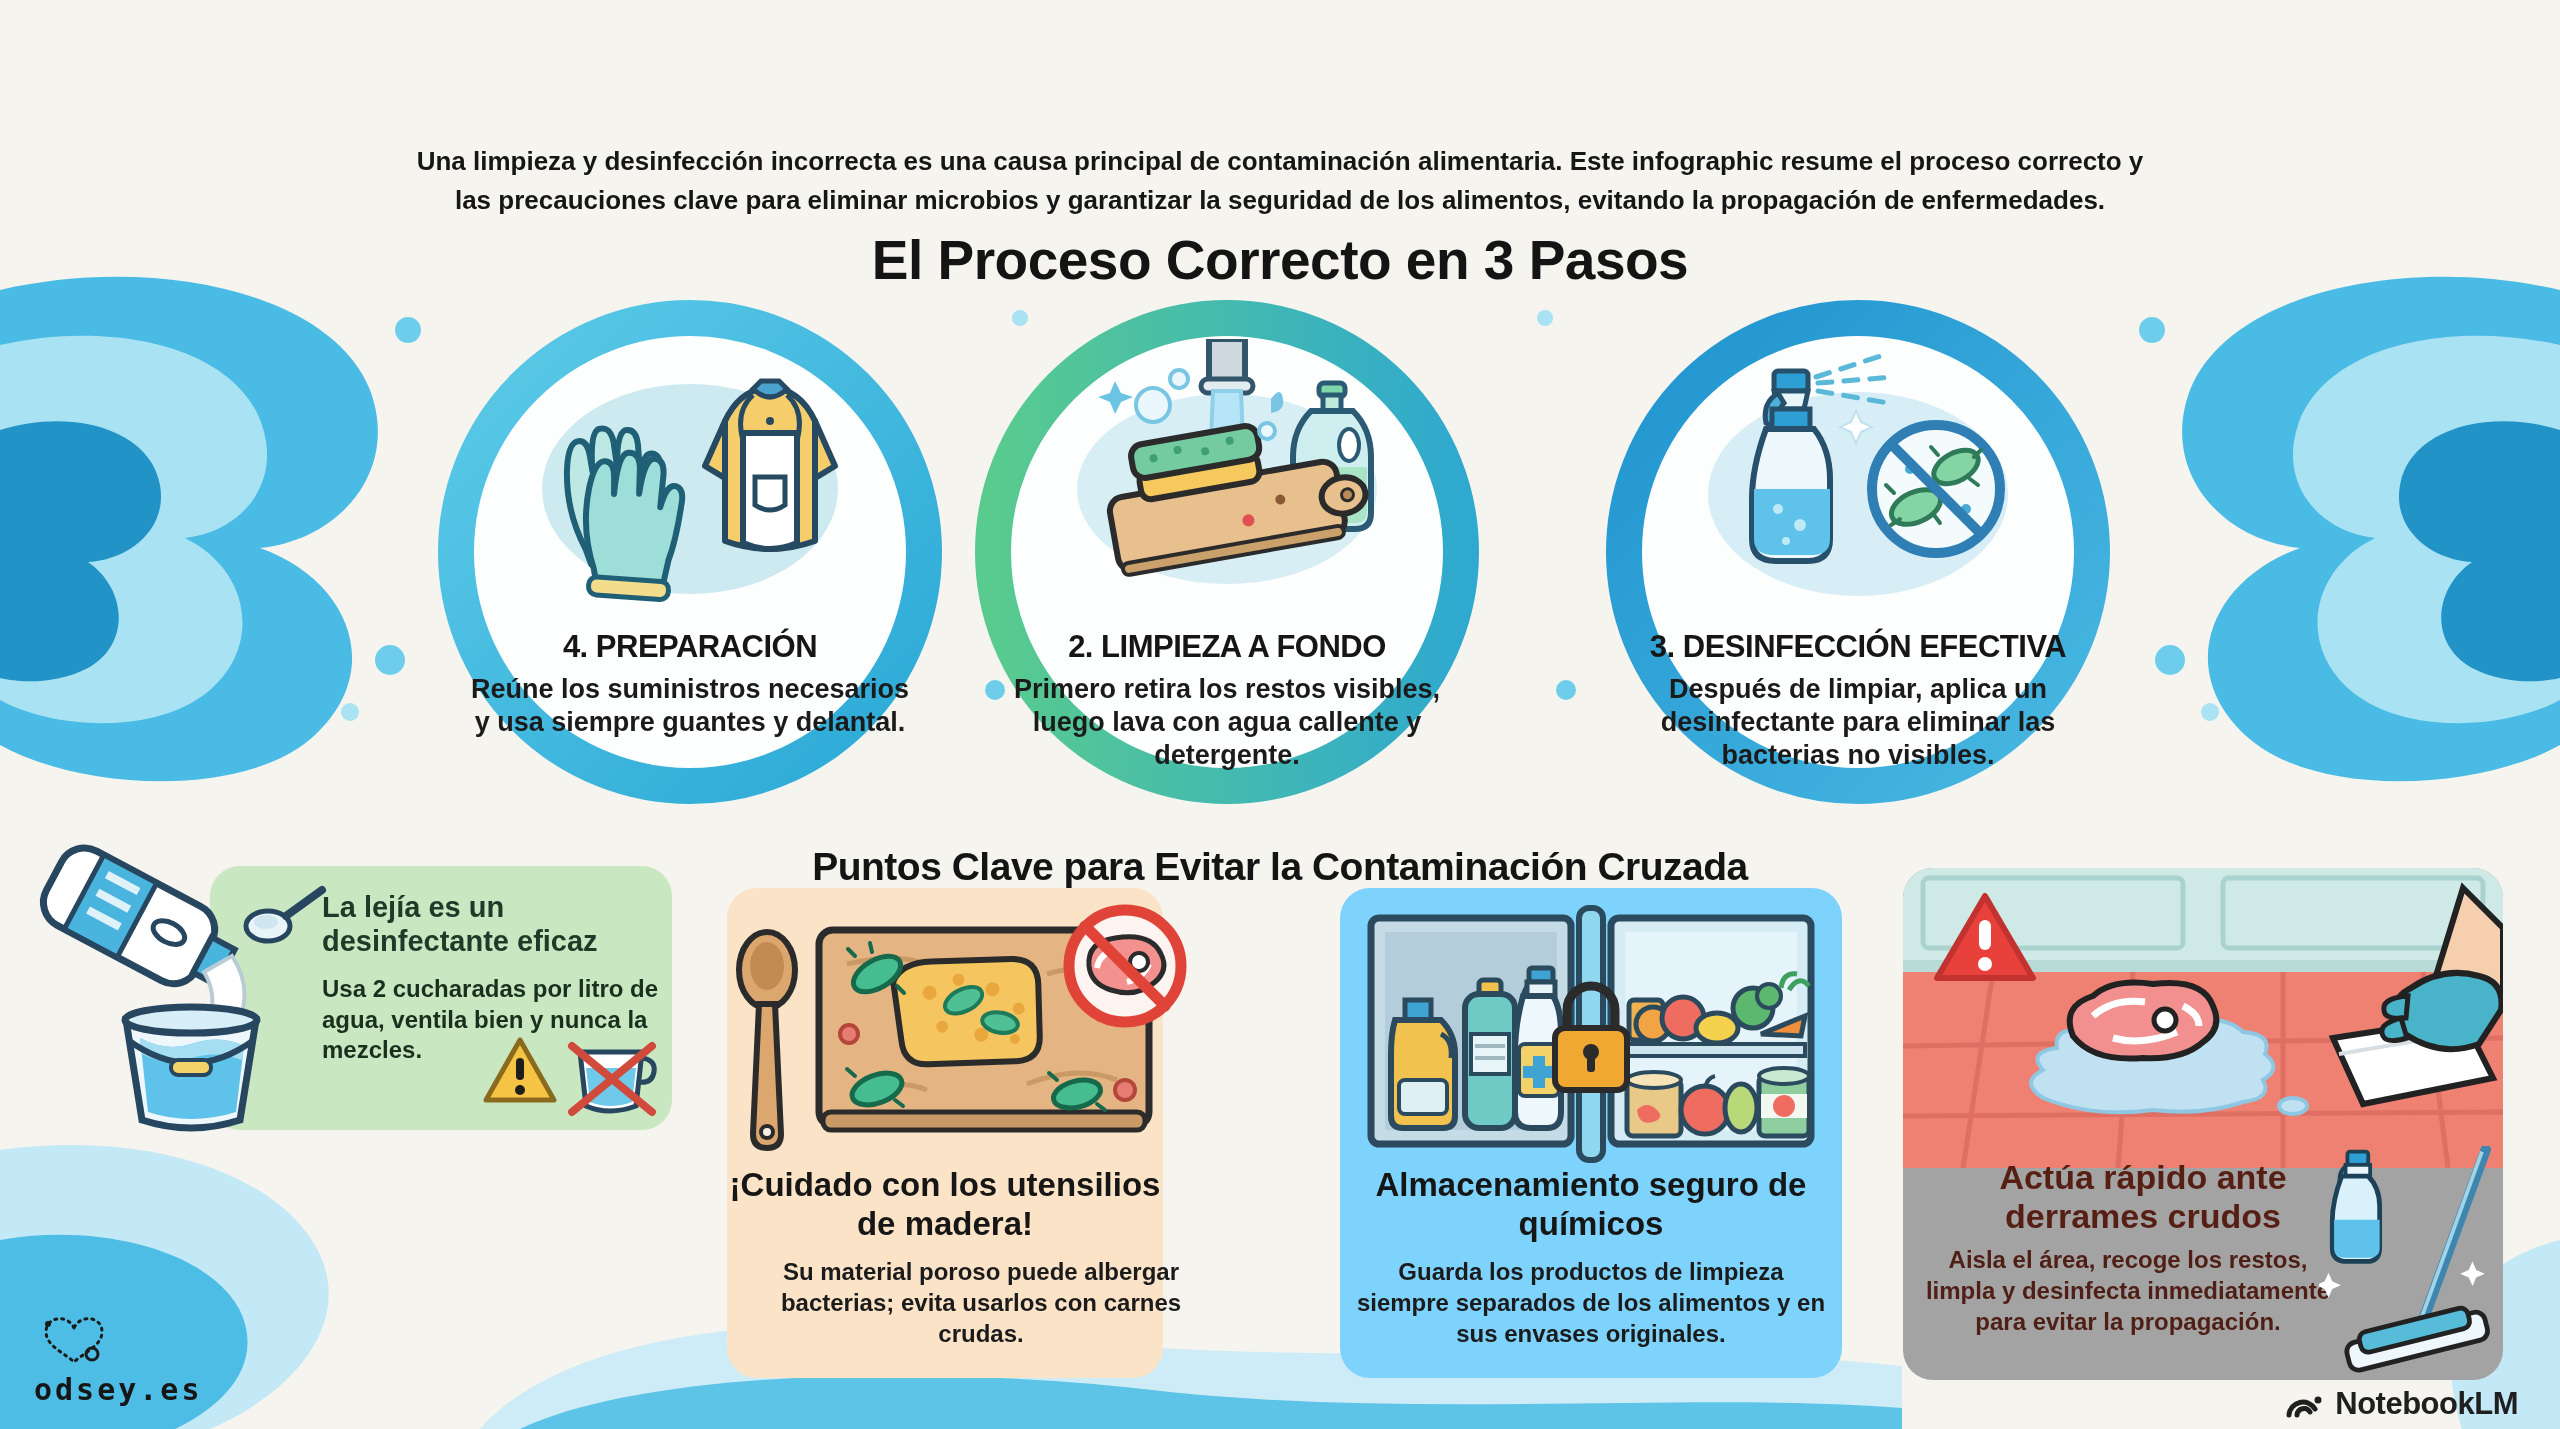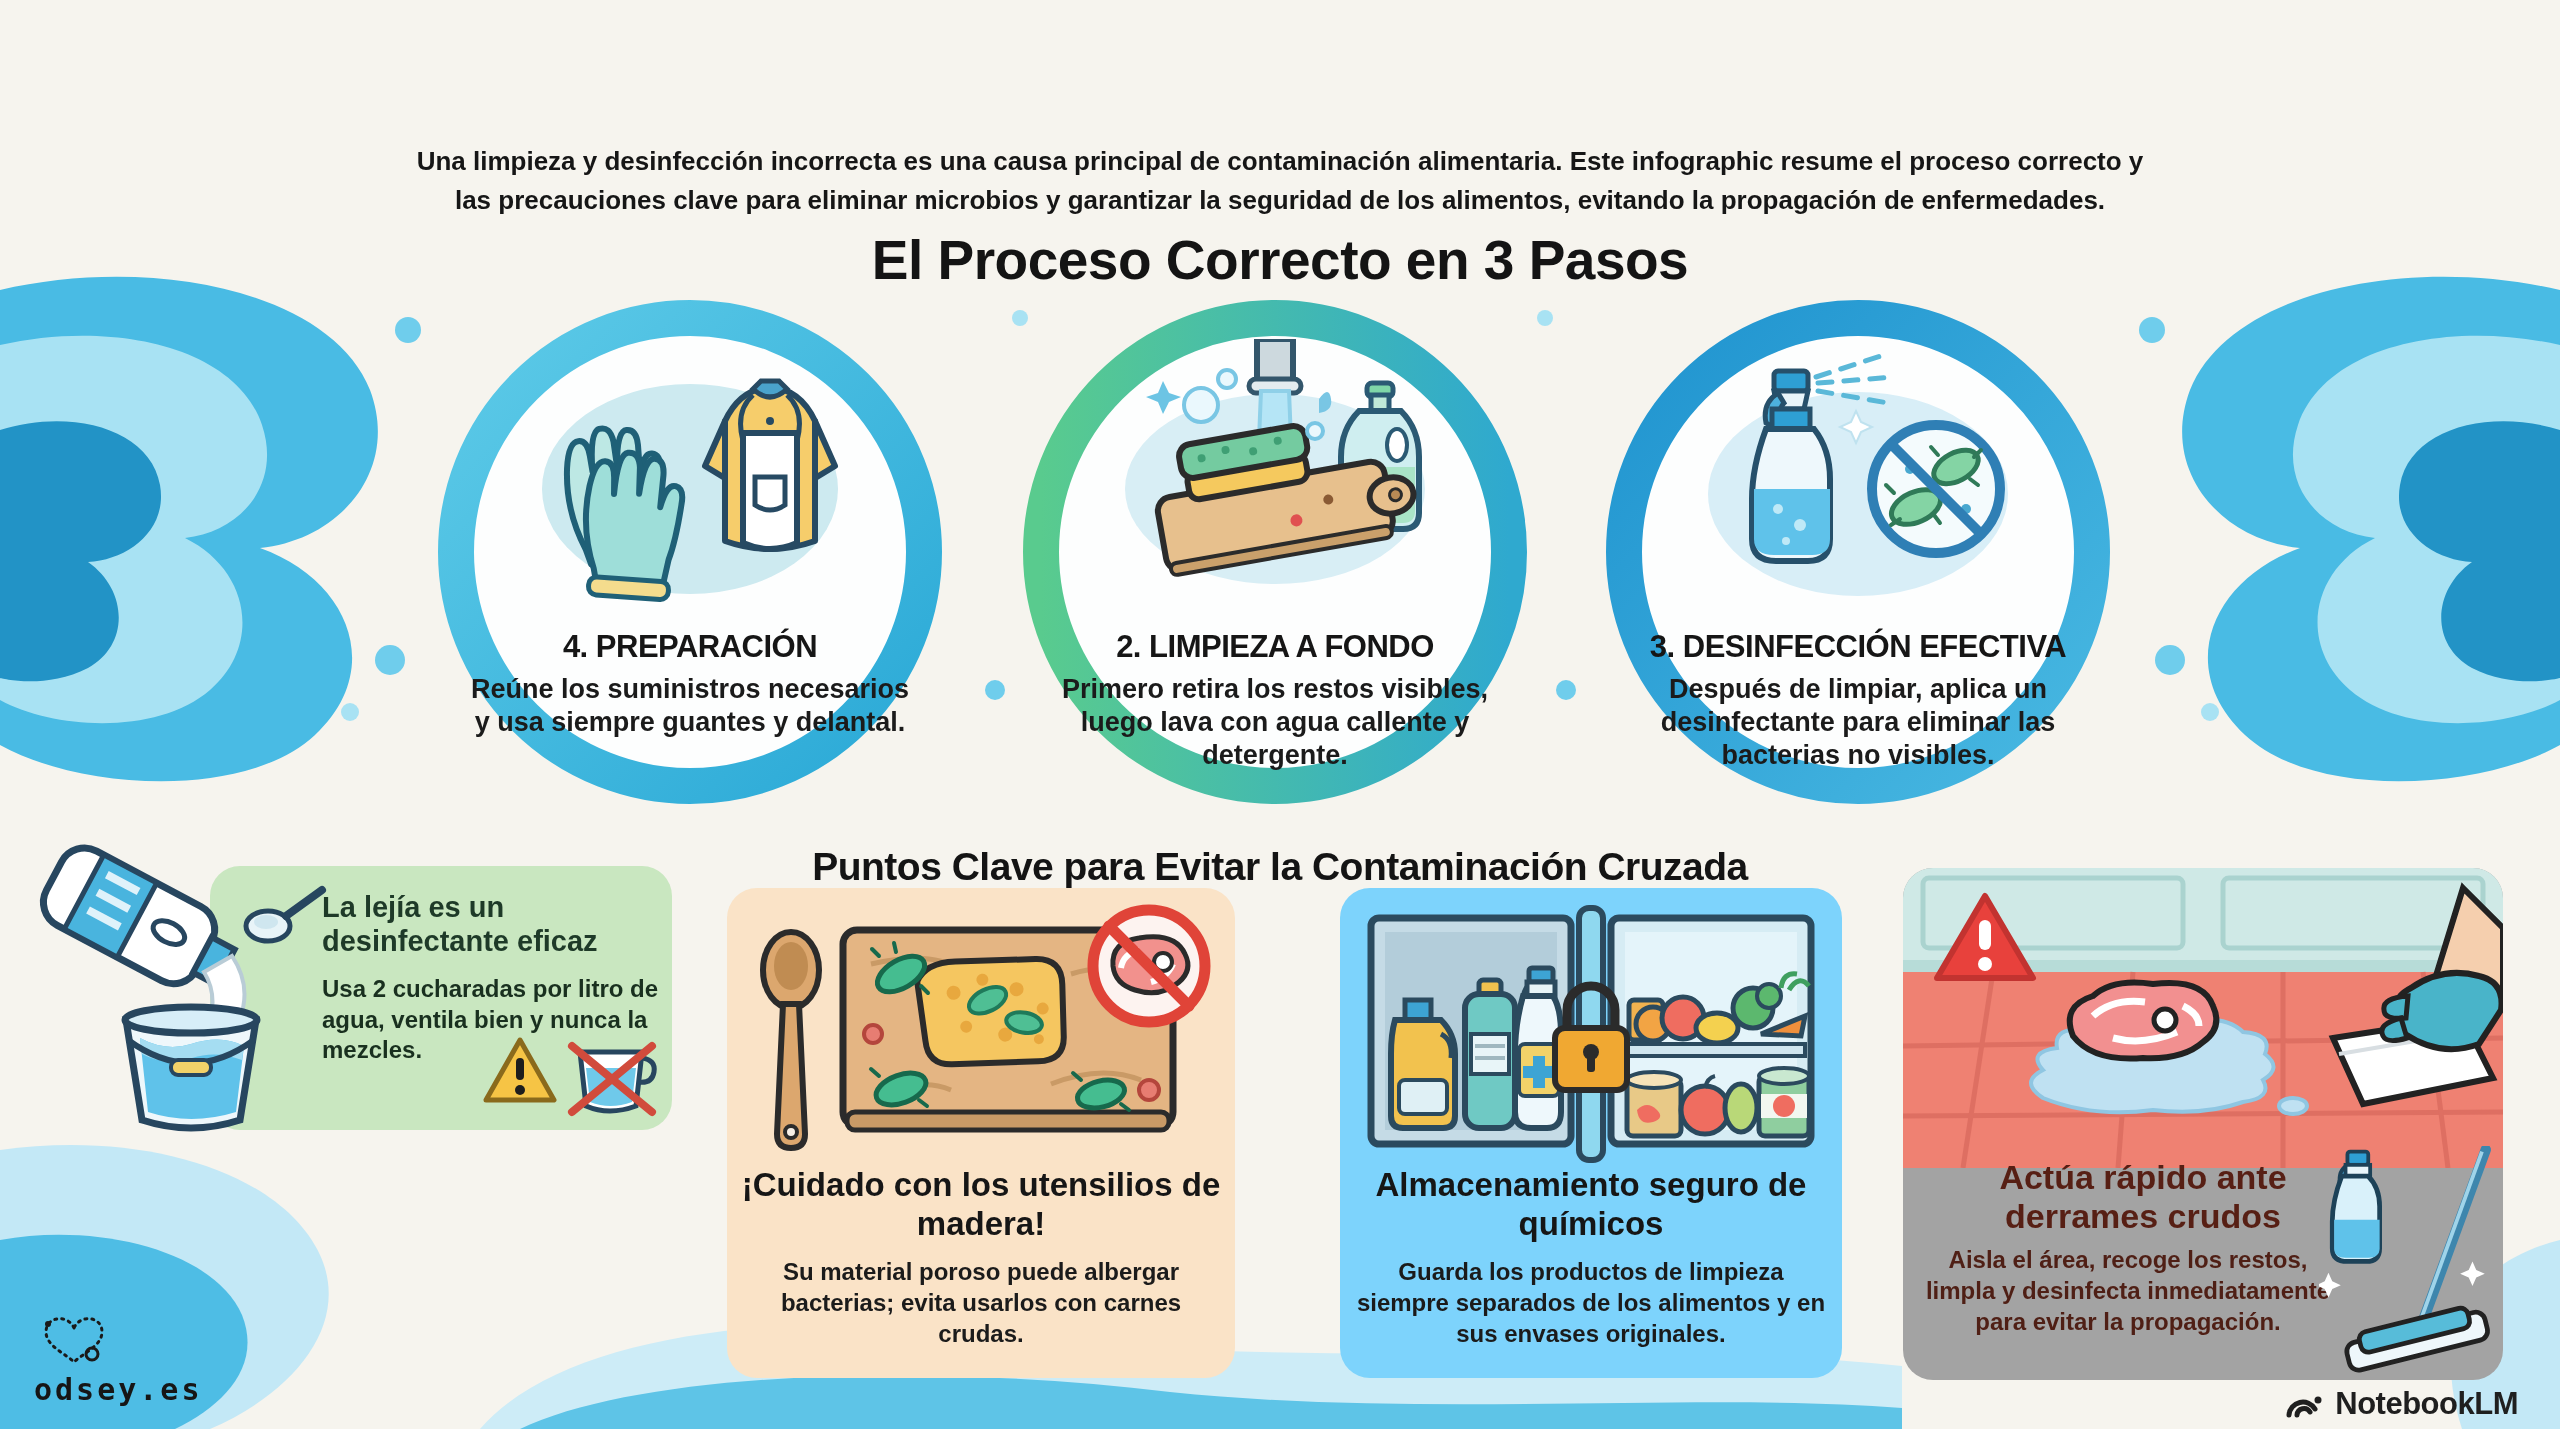--- a/index.html
+++ b/index.html
@@ -25,36 +25,36 @@
     position:absolute;top:228px;left:0;width:100%;margin:0;text-align:center;
     font-size:55px;font-weight:800;color:#141414;letter-spacing:-0.5px;
   }
   .h-keypoints{
     position:absolute;top:845px;left:0;width:100%;margin:0;text-align:center;
     font-size:39px;font-weight:800;color:#141414;letter-spacing:-0.5px;
   }
 
   
   .circle{position:absolute;top:297px;width:510px;height:510px;}
-  .c1{left:435px}.c2{left:1020px}.c3{left:1603px}
+  .c1{left:435px}.c2{left:972px}.c3{left:1603px}
   .ring{position:absolute;inset:0;}
   .step-art{position:absolute;left:50%;transform:translateX(-50%);}
   .step-title{
     position:absolute;top:332px;left:0;width:100%;margin:0;text-align:center;
     font-size:31px;font-weight:800;letter-spacing:-0.5px;color:#161616;white-space:nowrap;
   }
   .step-desc{
     position:absolute;top:376px;left:35px;width:440px;margin:0;text-align:center;
     font-size:27px;font-weight:600;color:#1b1b1b;line-height:1.22;
   }
 
   
   .card{position:absolute;border-radius:30px;}
   .card-green{left:210px;top:866px;width:462px;height:264px;background:#c9e7c0;}
-  .card-peach{left:727px;top:888px;width:508px;height:490px;background:#fae3c7;}
+  .card-peach{left:727px;top:888px;width:436px;height:490px;background:#fae3c7;}
   .card-blue{left:1340px;top:888px;width:502px;height:490px;background:#7dd3fc;}
   .card-red{left:1903px;top:868px;width:600px;height:512px;background:#a3a3a3;overflow:hidden;}
 
   .green-title{position:absolute;left:112px;top:24px;width:360px;margin:0;
     font-size:29px;font-weight:800;color:#1e3a28;line-height:1.18;}
   .green-body{position:absolute;left:112px;top:108px;width:356px;margin:0;
     font-size:24px;font-weight:600;color:#19301f;line-height:1.28;}
   .green-icons{position:absolute;right:12px;bottom:10px;}
   .bleach-art{position:absolute;left:36px;top:818px;z-index:5;}
 

